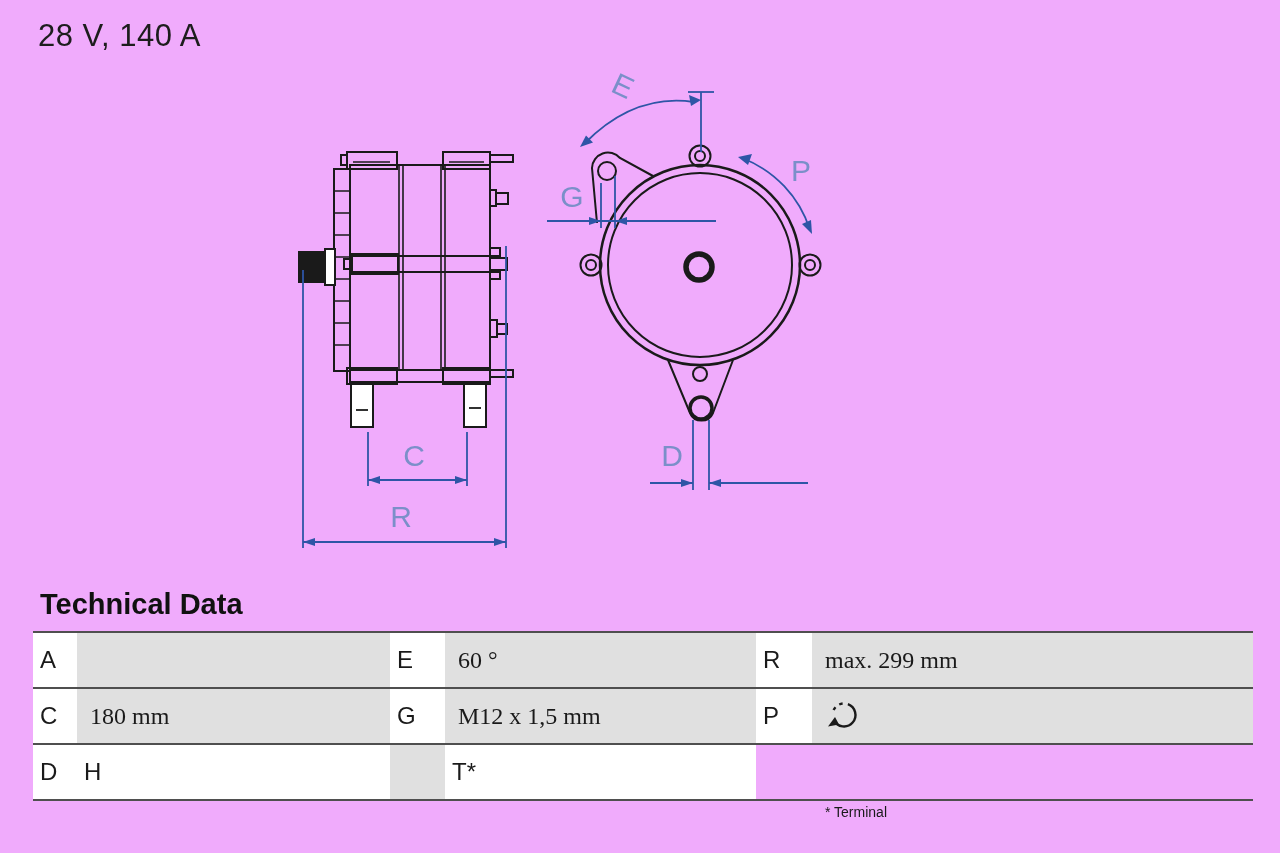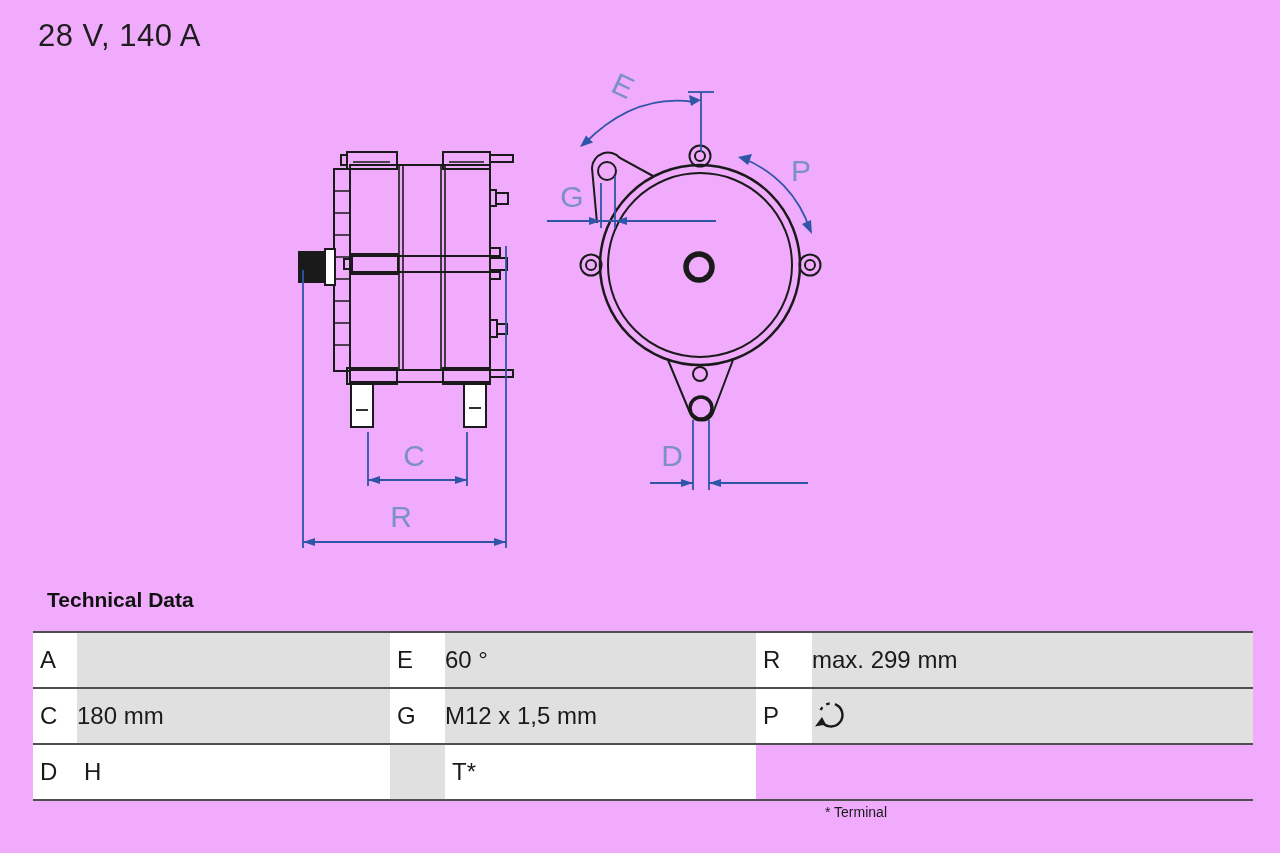--- a/index.html
+++ b/index.html
@@ -16,37 +16,37 @@
     font-size:31px;font-weight:400;letter-spacing:.5px;
     color:#1d1d1d;
   }
   .drawing-svg{position:absolute;left:0;top:0;}
   .dim-letter{
     font-family:"Liberation Sans",sans-serif;
     font-size:30px;font-weight:400;
     fill:#7b8fc9;
   }
   .section-heading{
-    position:absolute;left:47px;top:588px;
-    font-size:21px;font-weight:700;color:#111;
+    position:absolute;left:40px;top:588px;
+    font-size:29px;font-weight:700;color:#111;
   }
   .tech-table{
     position:absolute;left:33px;top:631px;width:1220px;
     border-top:2px solid #4f4f4f;
     font-size:24px;
   }
   .t-row{
     display:grid;
     grid-template-columns:44px 313px 55px 311px 56px 441px;
     height:54px;
     border-bottom:2px solid #4f4f4f;
   }
   .cell{display:flex;align-items:center;overflow:hidden;white-space:nowrap;}
   .cell.label{background:#ffffff;padding-left:7px;}
-  .cell.value{background:#e0e0e0;}
+  .cell.value{background:#e0e0e0;padding-left:13px;font-family:Liberation Serif, serif;}
   .rot-icon{display:inline-flex;align-items:center;}
   .footnote{
     position:absolute;left:825px;top:804px;
     font-size:14px;color:#1a1a1a;
   }
 </style>
 </head>
 <body>
 
 <div class="page">

